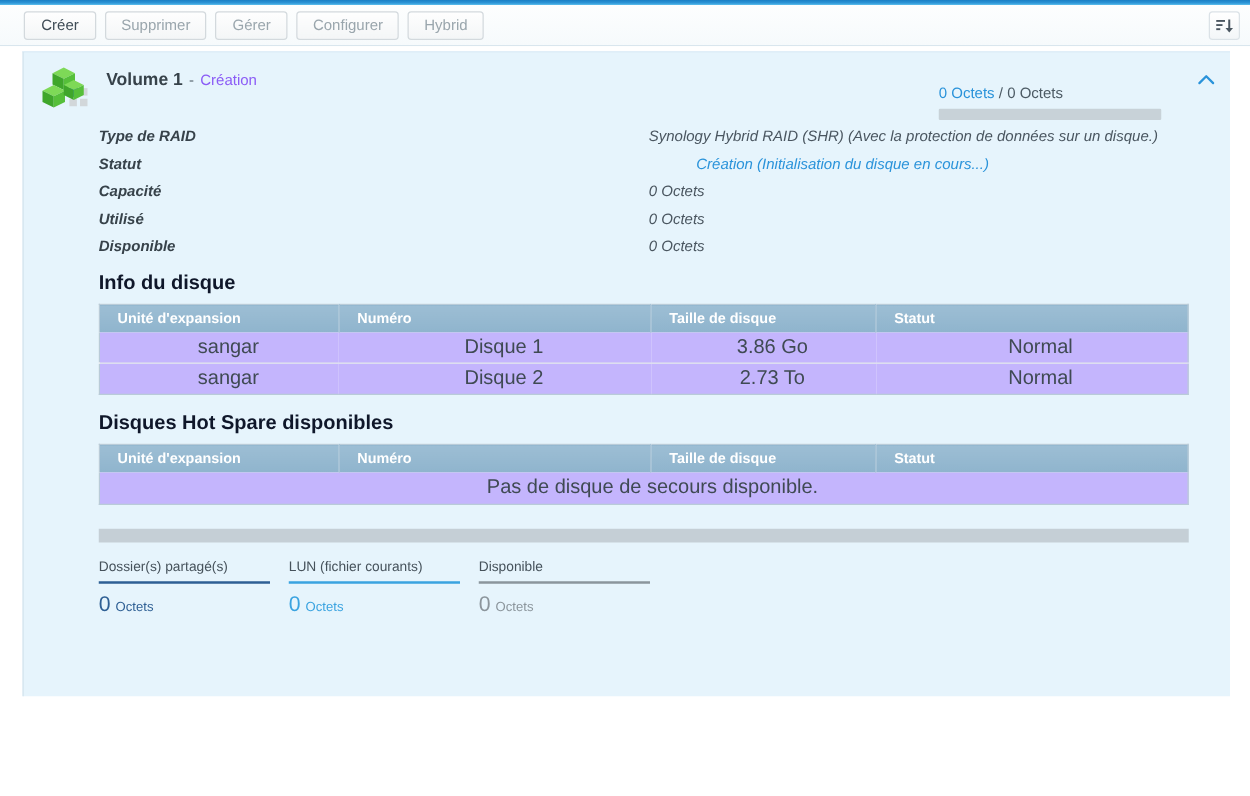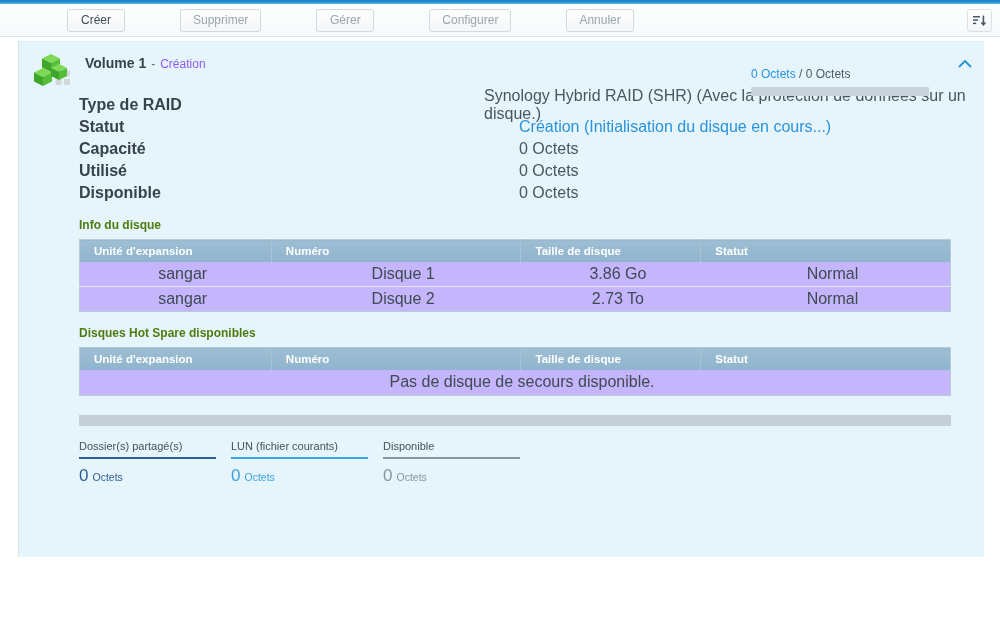--- a/index.html
+++ b/index.html
@@ -56,21 +56,20 @@
     min-width: 58px;
     padding: 0 12px;
     font-size: 12px;
     color: #5b6b77;
     background: linear-gradient(to bottom, #fefefe 0%, #f4f6f7 100%);
     border: 1px solid #d3d9dd;
     border-radius: 3px;
     display: flex; align-items: center; justify-content: center;
     cursor: default;
     white-space: nowrap;
-    margin-left: 48px;
   }
   .tb-btn.enabled { color: #3f4c56; }
   .tb-btn.disabled { color: #9aa6ad; }
   .tb-right {
     position: absolute; right: 8px; top: 5px;
     width: 25px; height: 23px;
     border: 1px solid #dbe2e7; border-radius: 3px;
     background: linear-gradient(to bottom, #ffffff 0%, #f3f6f8 100%);
     display: flex; align-items: center; justify-content: center;
   }
@@ -123,30 +122,31 @@
   .collapse-chev {
     position: absolute; right: 10px; top: 13px;
     width: 18px; height: 18px;
     display: flex; align-items: center; justify-content: center;
   }
   
   .details { padding: 4px 0 0 60px; }
   .drow {
     display: flex;
     height: 22px;
-    align-items: center;
-    font-size: 16px;
+    align-items: flex-end;
+    font-size: 12px;
+    font-style: italic;
   }
   .dlabel { width: 440px; font-weight: bold; color: #37424a; }
   .dvalue { color: #4a5660; }
-  .dvalue .link { color: #2a93da; }
+  .dvalue .link { color: #2a93da; margin-left: 38px; }
   
   .section-title {
     margin: 14px 0 7px 60px;
-    font-size: 12px; font-weight: bold; color: #4d7c0f;
+    font-size: 16px; font-weight: bold; color: #0f172a;
   }
   
   .tbl {
     margin-left: 60px;
     width: 872px;
     border: 1px solid #b9cbd8;
     border-collapse: collapse;
     background: #ffffff;
   }
   .tbl th {
@@ -201,21 +201,21 @@
 <div class="window">
 
   <div class="titlebar-strip"></div>
 
 
   <div class="toolbar">
     <div class="tb-btn enabled">Créer</div>
     <div class="tb-btn disabled">Supprimer</div>
     <div class="tb-btn disabled">Gérer</div>
     <div class="tb-btn disabled">Configurer</div>
-    <div class="tb-btn disabled">Annuler</div>
+    <div class="tb-btn disabled">Hybrid</div>
     <div class="tb-right">
       <svg width="15" height="14" viewBox="0 0 15 14">
         <rect x="1" y="2" width="7" height="1.5" fill="#4a5660"></rect>
         <rect x="1" y="5.3" width="5" height="1.5" fill="#4a5660"></rect>
         <rect x="1" y="8.6" width="3.2" height="1.5" fill="#4a5660"></rect>
         <rect x="10.6" y="1.6" width="1.6" height="8" fill="#4a5660"></rect>
         <path d="M8.4 8.4 L11.4 12 L14.4 8.4 Z" fill="#4a5660"></path>
       </svg>
     </div>
   </div>

